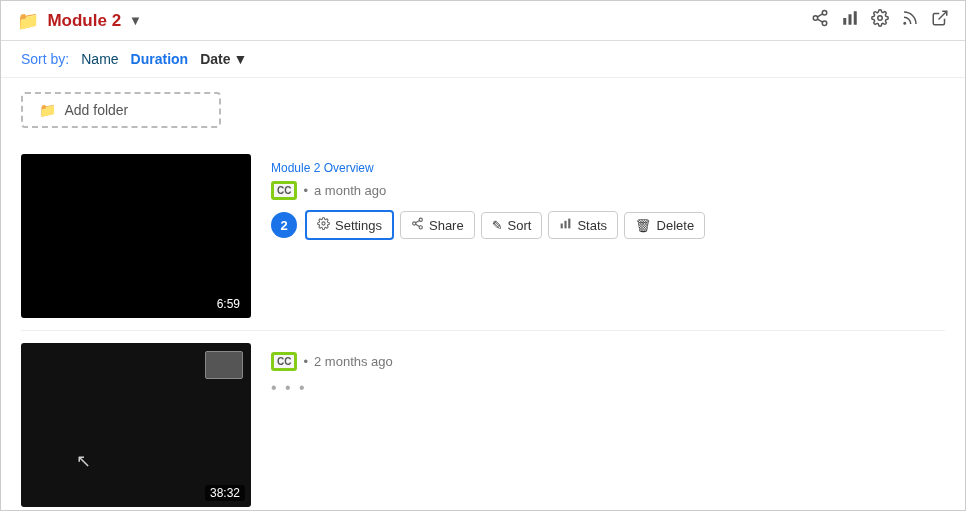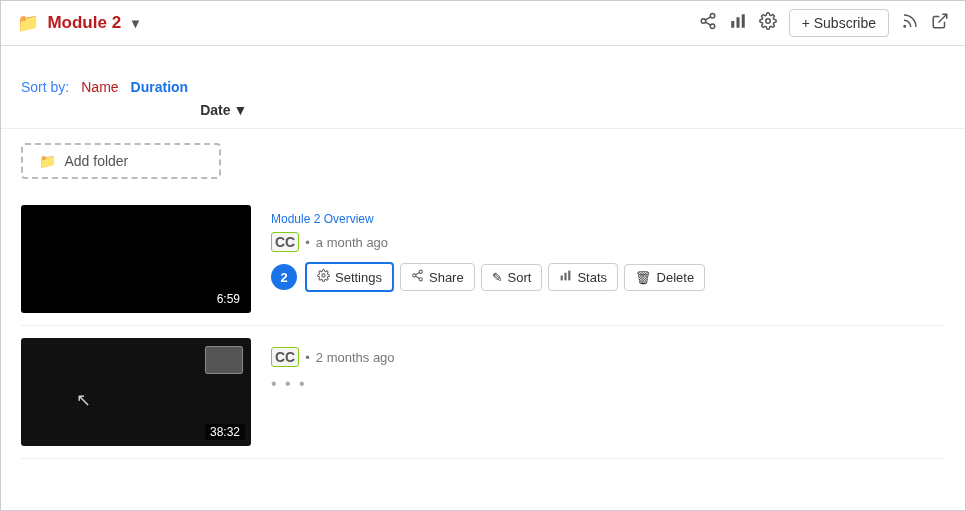--- a/index.html
+++ b/index.html
@@ -68,36 +68,35 @@
     .sort-bar {
       display: flex;
       align-items: center;
       padding: 10px 20px;
       gap: 12px;
       border-bottom: 1px solid #eee;
       font-size: 14px;
     }
     .sort-label { color: #3b82f6; }
     .sort-option {
-      color: #b91c1c;
+      color: #0c4a6e;
       cursor: pointer;
       text-decoration: none;
     }
     .sort-option.active {
       color: #1a73e8;
       font-weight: 600;
     }
     .sort-option-date {
       display: flex;
       align-items: center;
       gap: 3px;
       color: #333;
       font-weight: 600;
       cursor: pointer;
-      margin-top: 46px;
     }
 
     
     .add-folder-area {
       padding: 14px 20px;
     }
     .add-folder-btn {
       display: flex;
       align-items: center;
       gap: 8px;
@@ -122,21 +121,21 @@
       align-items: flex-start;
       gap: 20px;
       padding: 12px 0;
       border-bottom: 1px solid #eee;
       position: relative;
     }
 
     .thumbnail-wrapper {
       position: relative;
       width: 230px;
-      height: 108px;
+      height: 164px;
       flex-shrink: 0;
       background: #000;
       border-radius: 3px;
       overflow: hidden;
     }
     .thumbnail-duration {
       position: absolute;
       bottom: 6px;
       right: 6px;
       background: rgba(0,0,0,0.75);
@@ -170,23 +169,23 @@
       align-items: center;
       gap: 6px;
       margin-top: 5px;
       font-size: 13px;
       color: #777;
     }
     .cc-badge {
       display: inline-flex;
       align-items: center;
       justify-content: center;
-      border: 1px solid #84cc16;
+      border: 3px solid #84cc16;
       border-radius: 3px;
-      font-size: 14px;
+      font-size: 10px;
       font-weight: bold;
       color: #555;
       padding: 1px 3px;
       background: #f5f5f5;
     }
 
     
     .action-buttons {
       display: flex;
       align-items: center;
@@ -257,21 +256,20 @@
           <rect x="10" y="7" width="4" height="14"></rect>
           <rect x="17" y="3" width="4" height="18"></rect>
       </svg>
     </span>
     <span class="header-icon" title="Settings">
       <svg width="18" height="18" viewBox="0 0 24 24" fill="none" stroke="#555" stroke-width="2">
         <circle cx="12" cy="12" r="3"></circle>
         <path d="M19.4 15a1.65 1.65 0 0 0 .33 1.82l.06.06a2 2 0 0 1-2.83 2.83l-.06-.06a1.65 1.65 0 0 0-1.82-.33 1.65 1.65 0 0 0-1 1.51V21a2 2 0 0 1-4 0v-.09A1.65 1.65 0 0 0 9 19.4a1.65 1.65 0 0 0-1.82.33l-.06.06a2 2 0 0 1-2.83-2.83l.06-.06A1.65 1.65 0 0 0 4.68 15a1.65 1.65 0 0 0-1.51-1H3a2 2 0 0 1 0-4h.09A1.65 1.65 0 0 0 4.6 9a1.65 1.65 0 0 0-.33-1.82l-.06-.06a2 2 0 0 1 2.83-2.83l.06.06A1.65 1.65 0 0 0 9 4.68a1.65 1.65 0 0 0 1-1.51V3a2 2 0 0 1 4 0v.09a1.65 1.65 0 0 0 1 1.51 1.65 1.65 0 0 0 1.82-.33l.06-.06a2 2 0 0 1 2.83 2.83l-.06.06A1.65 1.65 0 0 0 19.4 9a1.65 1.65 0 0 0 1.51 1H21a2 2 0 0 1 0 4h-.09a1.65 1.65 0 0 0-1.51 1z"></path>
       </svg>
     </span>
-    <button class="subscribe-btn">+ Subscribe</button>
     <span class="header-icon" title="RSS">
       <svg width="18" height="18" viewBox="0 0 24 24" fill="none" stroke="#555" stroke-width="2">
         <path d="M4 11a9 9 0 0 1 9 9"></path>
           <path d="M4 4a16 16 0 0 1 16 16"></path>
           <circle cx="5" cy="19" r="1" fill="#555"></circle>
       </svg>
     </span>
     <span class="header-icon" title="Open external">
       <svg width="18" height="18" viewBox="0 0 24 24" fill="none" stroke="#555" stroke-width="2">
         <path d="M18 13v6a2 2 0 0 1-2 2H5a2 2 0 0 1-2-2V8a2 2 0 0 1 2-2h6"></path>

